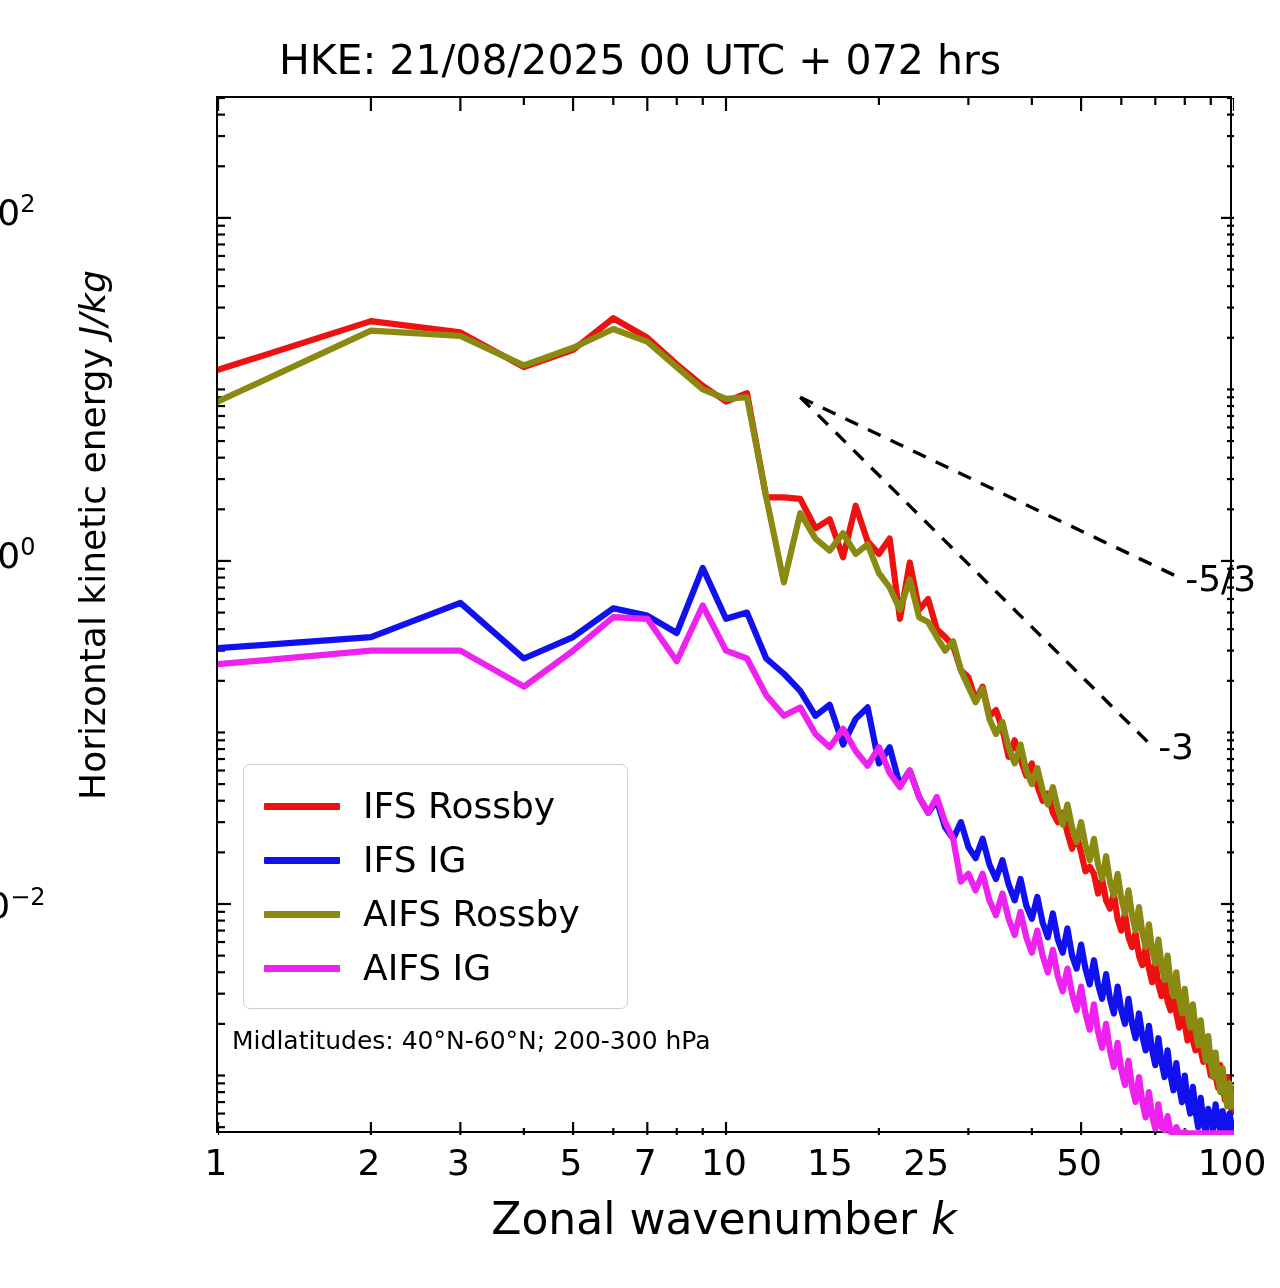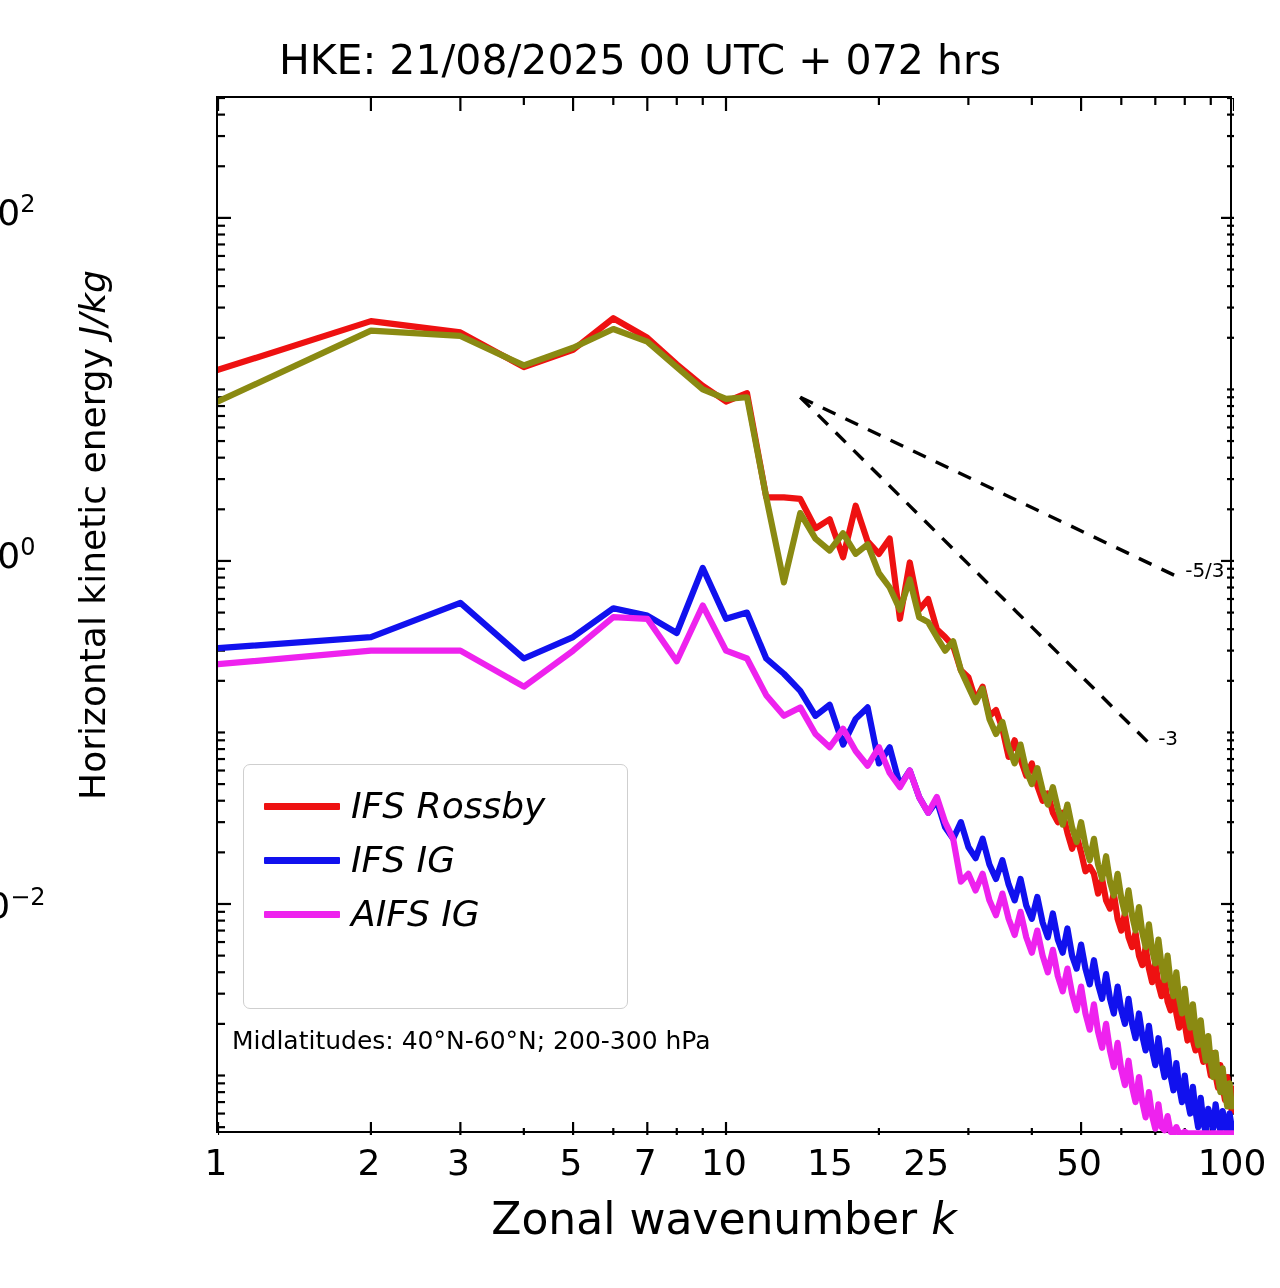--- a/index.html
+++ b/index.html
@@ -21,23 +21,23 @@
   .xtick-label{position:absolute;font-size:36px;text-align:center;width:120px;
                margin-left:-60px;top:1142px;}
   .ytick-label{position:absolute;font-size:36px;text-align:center;width:150px;
                right:1072px;}
   .ytick-label sup{font-size:24px;vertical-align:super;}
   #legend{position:absolute;left:243px;top:764px;width:385px;height:245px;
           box-sizing:border-box;border:1.6px solid #cfcfcf;border-radius:7px;
           background:#fff;padding:14px 0 0 0;}
   .legend-row{display:flex;align-items:center;height:54px;padding-left:20px;}
   .legend-swatch{width:76px;height:7px;border-radius:1px;flex:0 0 auto;}
-  .legend-text{margin-left:11px;font-size:36px;line-height:36px;white-space:nowrap;font-style:italic;}
+  .legend-text{margin-left:23px;font-size:36px;line-height:36px;white-space:nowrap;}
   #annotation{position:absolute;left:232px;top:1026px;font-size:25px;white-space:nowrap;}
-  .slope-label{position:absolute;font-size:20px;white-space:nowrap;}
+  .slope-label{position:absolute;font-size:36px;white-space:nowrap;}
 </style>
 </head>
 <body>
 
 <div id="figure">
 
   <div id="plot-title">HKE: 21/08/2025 00 UTC + 072 hrs</div>
 
   <div id="ylabel-wrap"><span>Horizontal kinetic energy </span><span class="unit">J/kg</span></div>
 
@@ -233,20 +233,24 @@
   <div id="legend">
       <div class="legend-row">
         <span class="legend-swatch" style="background: rgb(238, 17, 17);"></span>
         <span class="legend-text">IFS Rossby</span>
       </div>
       <div class="legend-row">
         <span class="legend-swatch" style="background: rgb(17, 17, 238);"></span>
         <span class="legend-text">IFS IG</span>
       </div>
       <div class="legend-row">
+        <span class="legend-swatch" style="background: rgb(138, 138, 18);"></span>
+        <span class="legend-text">AIFS Rossby</span>
+      </div>
+      <div class="legend-row">
         <span class="legend-swatch" style="background: rgb(238, 34, 238);"></span>
         <span class="legend-text">AIFS IG</span>
       </div>
     </div>
 
   <div id="annotation">Midlatitudes: 40°N-60°N; 200-300 hPa</div>
 
 </div>
 
 </body></html>

